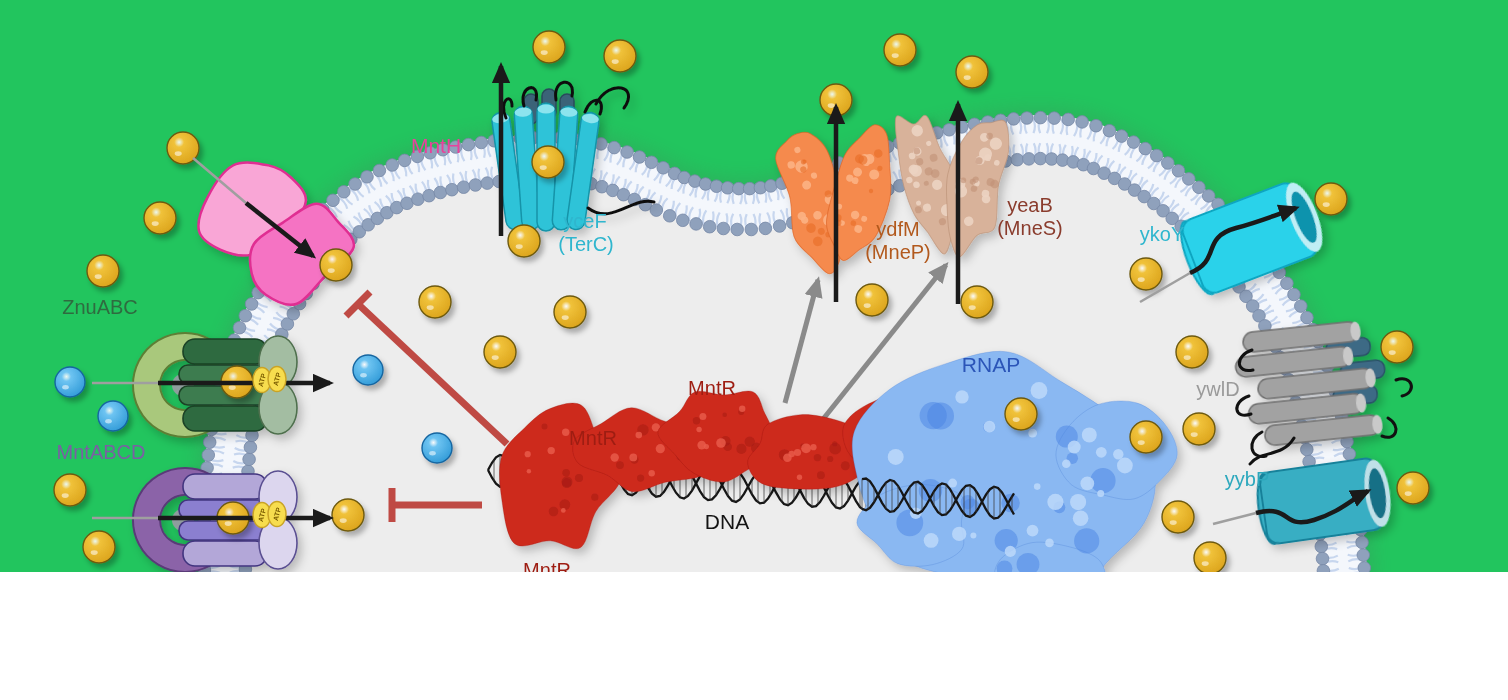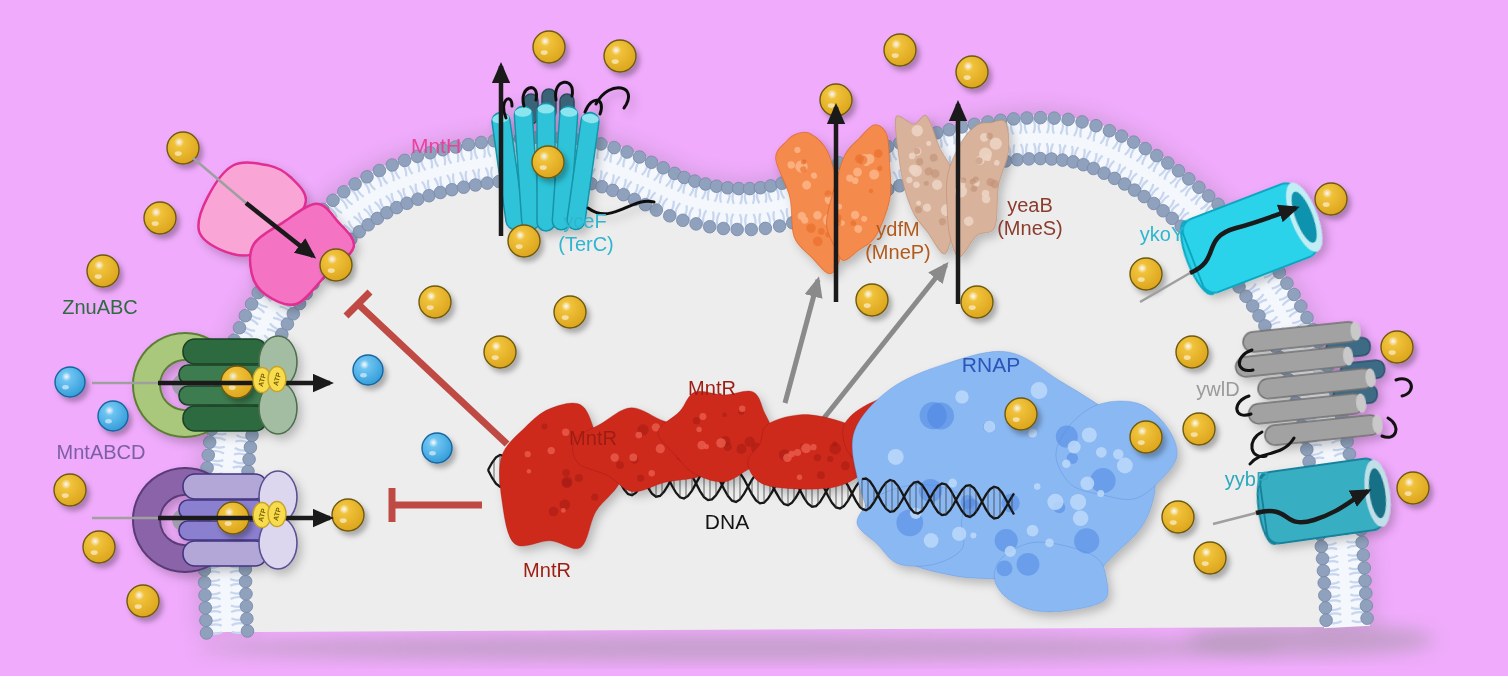--- a/index.html
+++ b/index.html
@@ -1,16 +1,16 @@
 <!DOCTYPE html>
 <html><head>
 <meta charset="utf-8">
 <style>
   html,body{margin:0;padding:0;background:#ffffff;}
-  .stage{position:relative;width:1508px;height:676px;background:#f0abfc;overflow:hidden;
+  .stage{position:relative;width:1508px;height:572px;background:#22c55e;overflow:hidden;
          font-family:"Liberation Sans", sans-serif;}
   svg text{font-family:"Liberation Sans", sans-serif;}
 </style>
 </head>
 <body>
 
 <div class="stage">
   <svg id="scene" width="1508" height="700" viewBox="0 0 1508 700">
       <defs>
         <radialGradient id="gMn" cx="0.38" cy="0.32" r="0.85">

